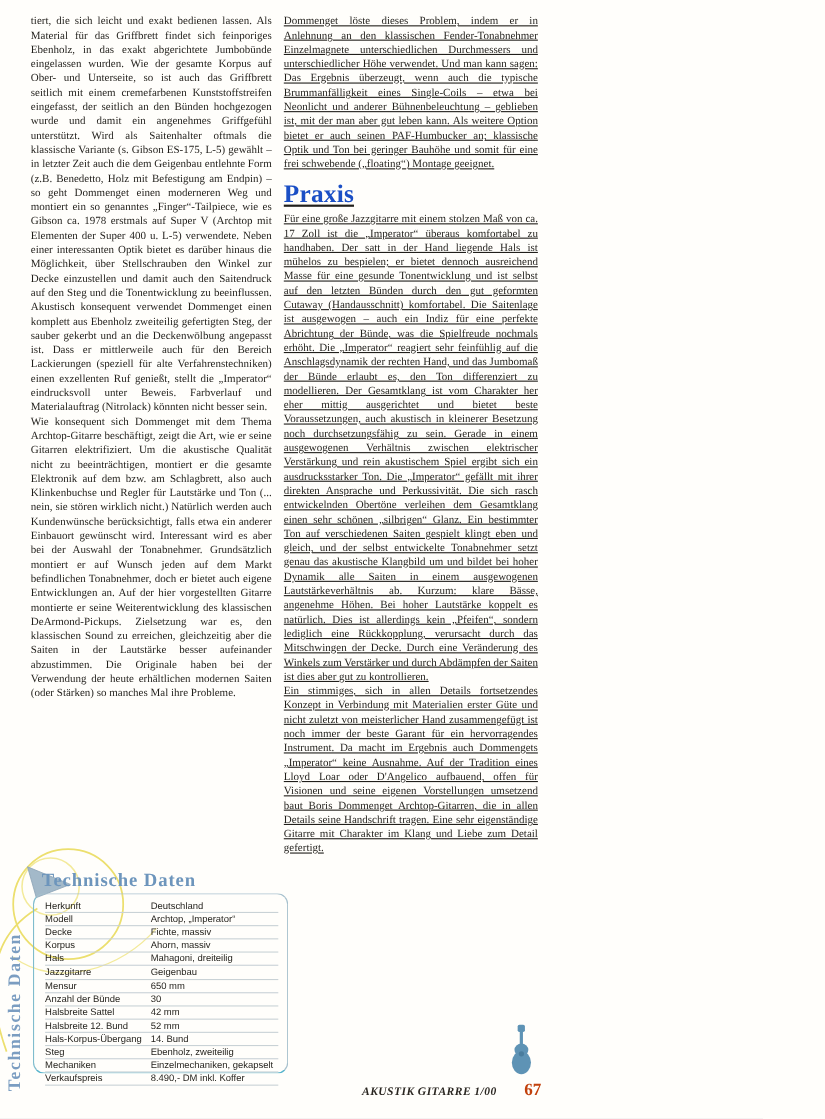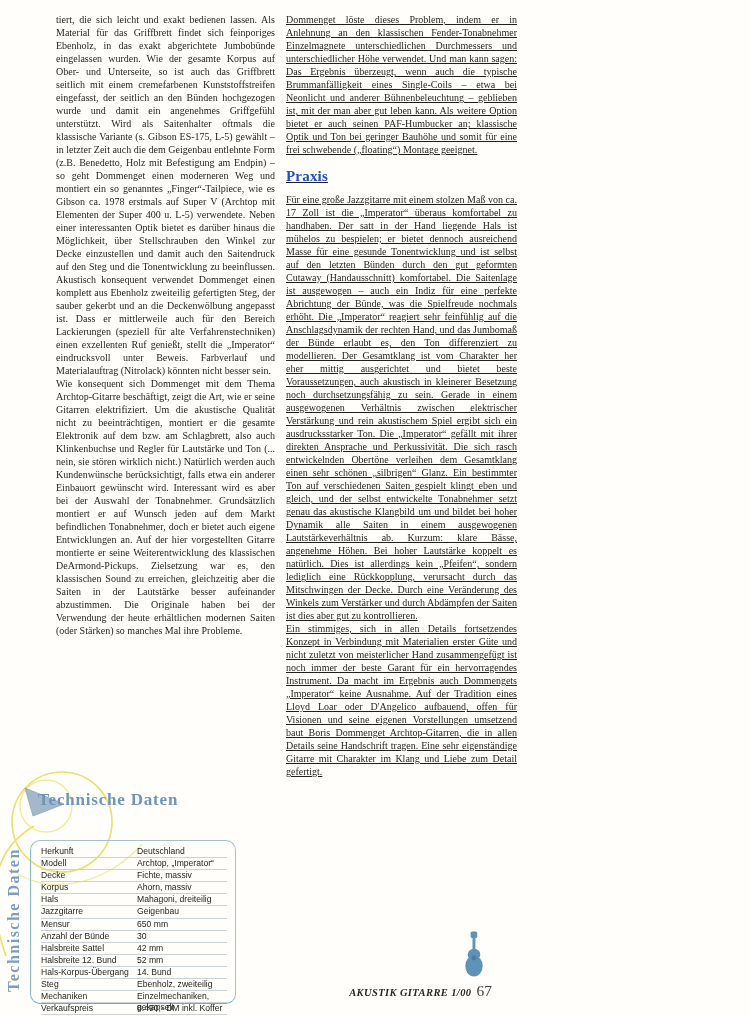--- a/index.html
+++ b/index.html
@@ -1,60 +1,59 @@
 <!DOCTYPE html>
 <html><head>
 <meta charset="utf-8">
 <style>
   html,body { margin:0; padding:0; background:#e8e8e8; }
   .page {
     position:relative; width:750px; height:1017px; margin:0 auto;
     background:#fffefb; overflow:hidden;
     font-family:"Liberation Serif", serif; color:#211f1b;
   }
-  .col { position:absolute; top:13px; text-align:justify; font-size:10px; line-height:13px;margin-left:28px; }
+  .col { position:absolute; top:13px; text-align:justify; font-size:10px; line-height:13px; }
   .col-left  { left:28px;  width:219px; }
   .col-right { left:258px; width:231px;text-decoration:underline; }
   .col p { margin:0; }
   .section-heading {
-    font-size:15px; line-height:21px; margin:10px 0 6px 0;
+    font-size:23px; line-height:21px; margin:10px 0 6px 0;
     color:#1b4fc5; font-weight:bold; letter-spacing:0.2px;
   }
   
   .tech-title {
     position:absolute; left:38px; top:790px; width:209px;
     font-size:17px; font-weight:bold; color:#6d95bc; letter-spacing:0.8px;
   }
   .tech-box {
-    position:absolute; left:30px; top:812px; width:206px; height:164px;
+    position:absolute; left:30px; top:812px; width:232px; height:164px;
     box-sizing:border-box; padding:5px 8px 0 10px;
     border:1.2px solid #a6c0cd; border-radius:10px;
     border-bottom-color:#56b4cc; border-left-color:#7fbccd;
     font-family:"Liberation Sans", sans-serif; font-size:8.6px; color:#26241f;
     background:transparent;
-    margin-top:28px;
   }
   .trow { display:flex; height:11.1px; line-height:10.8px; border-bottom:0.8px solid #c9d2d6; }
   .tlabel { width:96px; flex:none; }
   .tvalue { flex:1; }
   .vertical-label {
     position:absolute; left:5px; top:806px; height:186px;
     writing-mode:vertical-rl; transform:rotate(180deg);
     font-size:16px; font-weight:bold; color:#7b9dc1; letter-spacing:1.5px;
     font-family:"Liberation Serif", serif; white-space:nowrap;
   }
   .swirl  { position:absolute; left:-18px; top:760px; pointer-events:none; }
   .arrow-ptr { position:absolute; left:24px; top:787px; }
   .guitar { position:absolute; left:463px; top:931px; }
   .footer {
     position:absolute; left:258px; top:982px; width:234px;
     text-align:right; white-space:nowrap;
   }
   .footer .mag { font-style:italic; font-size:10.5px; letter-spacing:0.4px; color:#2b2722;font-weight:bold; }
-  .footer .pagenum { font-weight:normal; font-size:15.5px; margin-left:1px; color:#404040; }
+  .footer .pagenum { font-weight:bold; font-size:15.5px; margin-left:21px; color:#c2410c; }
 </style>
 </head>
 <body>
 
 <div class="page">
 
   <svg class="swirl" width="190" height="200" viewBox="0 0 190 200">
     <circle cx="80" cy="62" r="50" fill="none" stroke="#ecdf6e" stroke-width="1.6"></circle>
     <circle cx="64" cy="46" r="26" fill="none" stroke="#f3ea9b" stroke-width="1.4"></circle>
     <path d="M 24,196 C 4,140 8,92 52,66" fill="none" stroke="#ecdf6e" stroke-width="1.6"></path>

